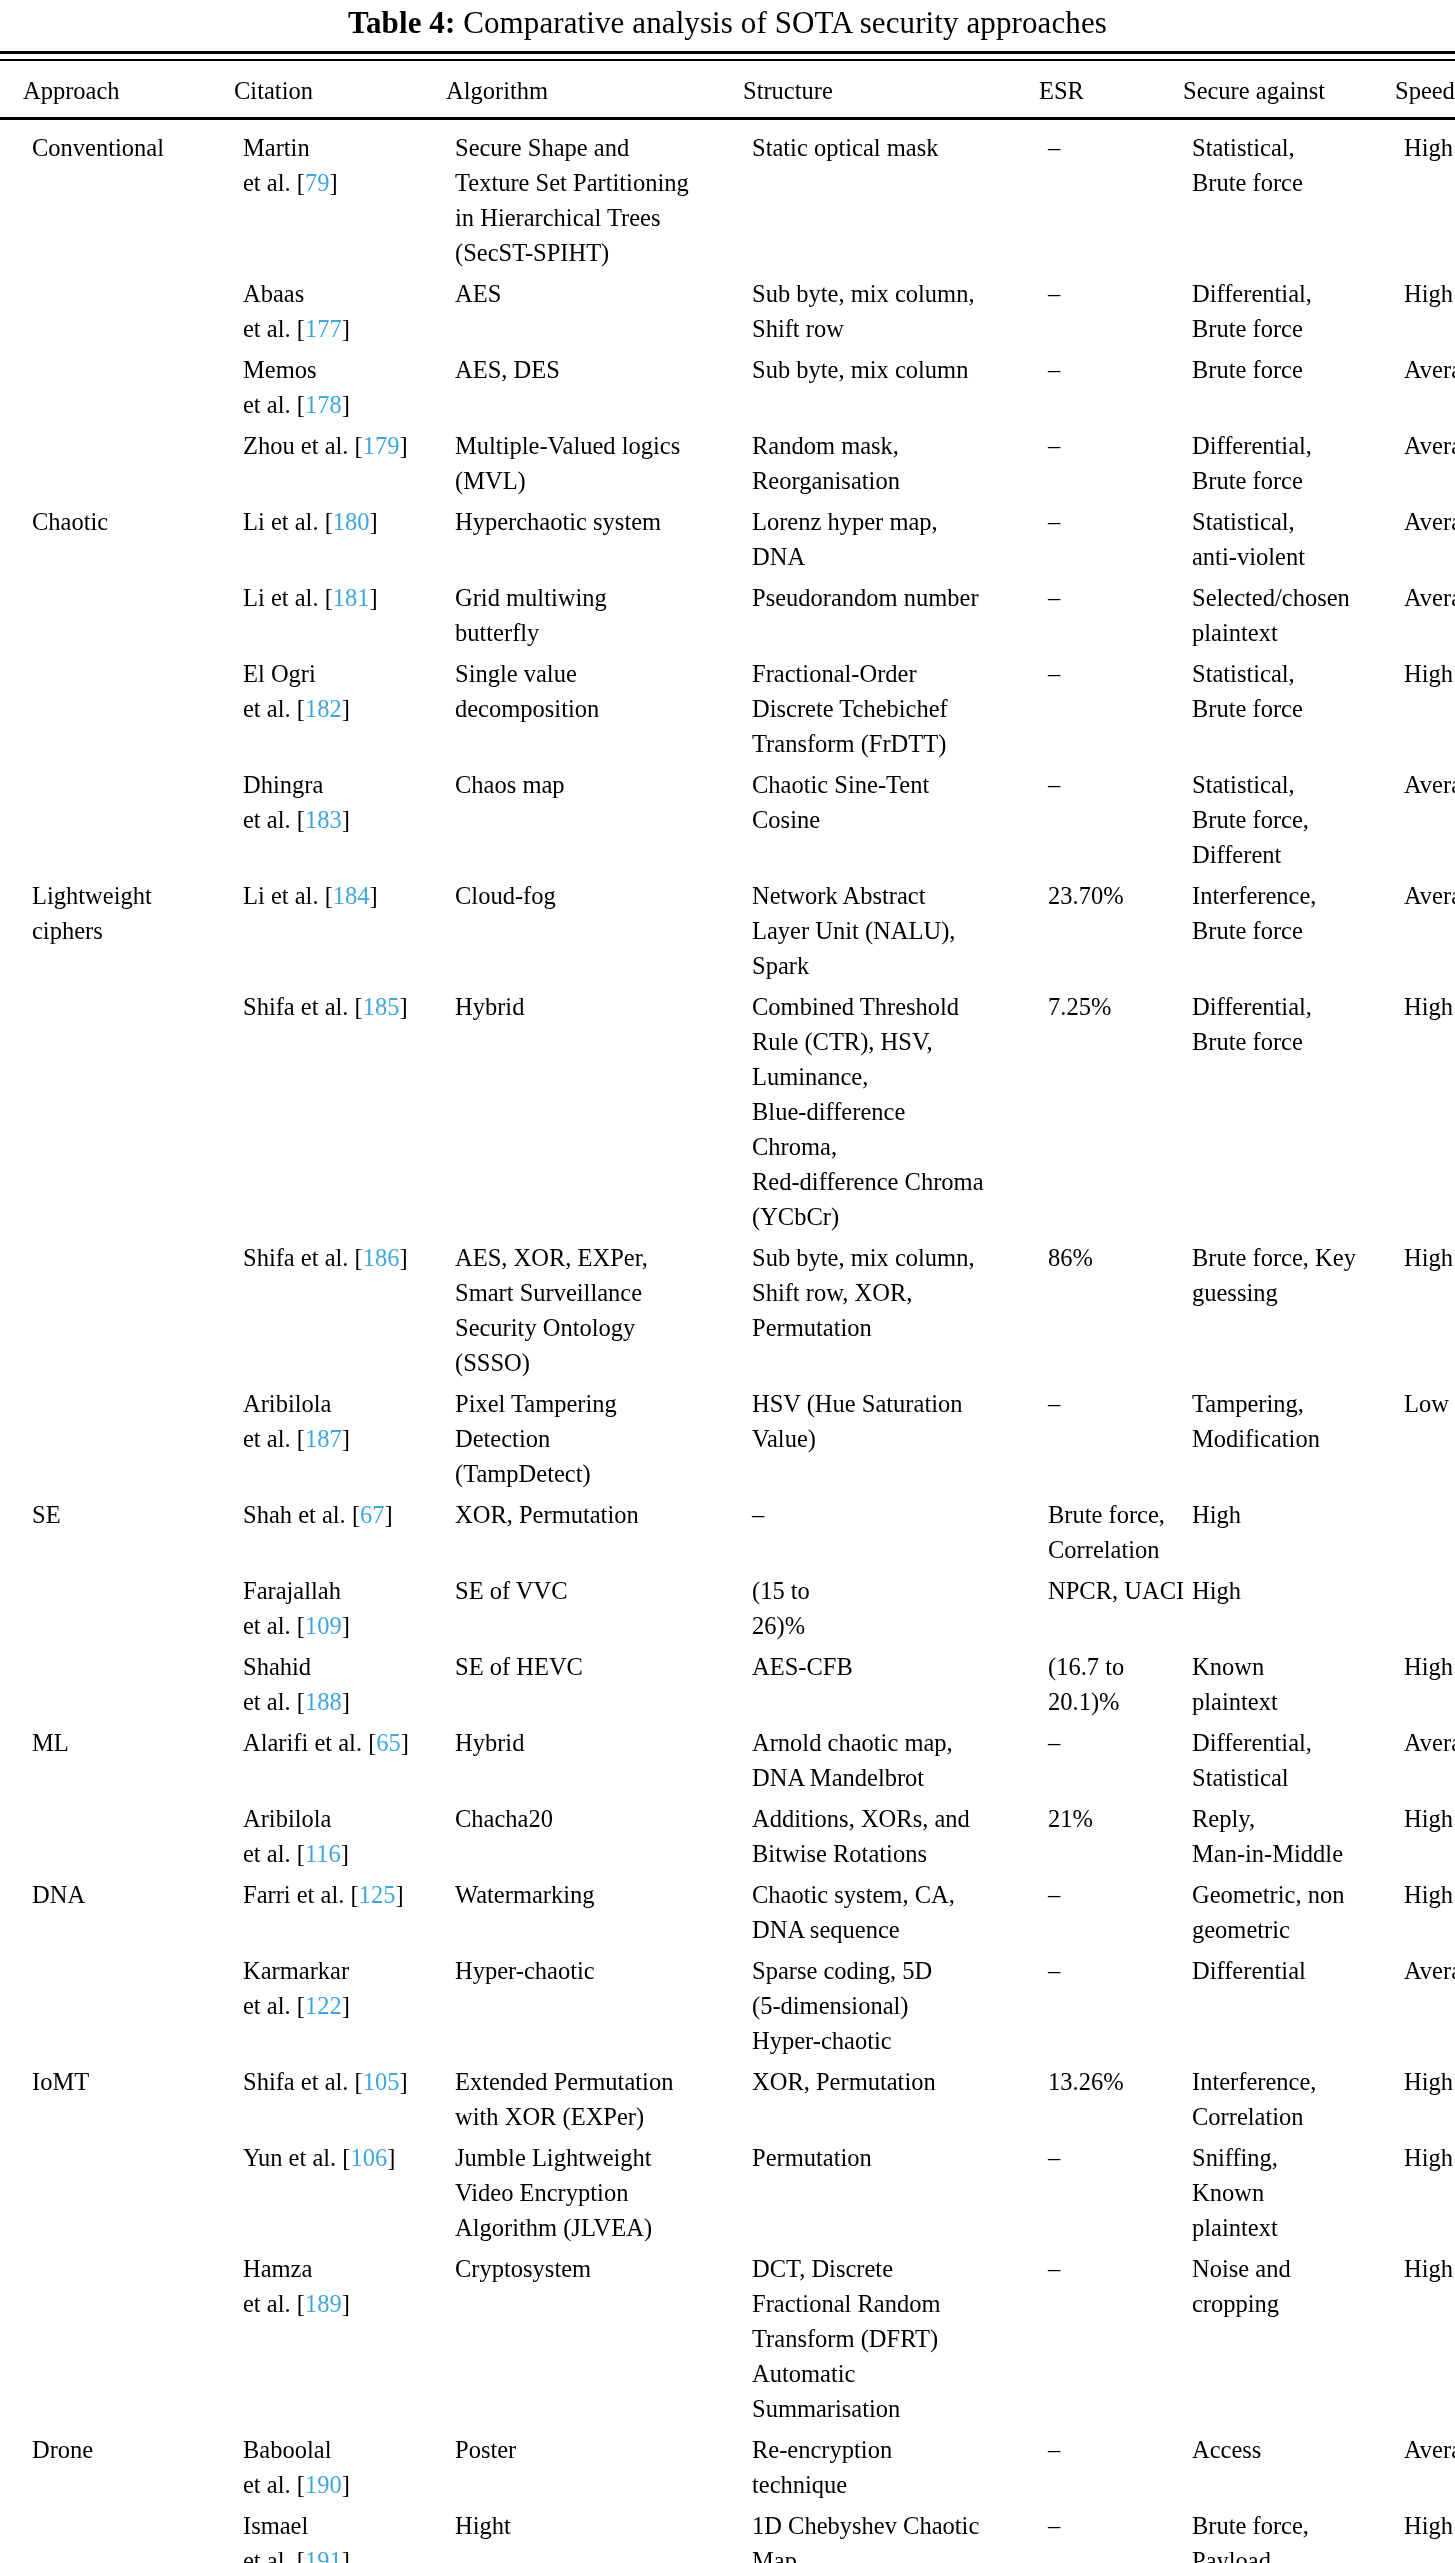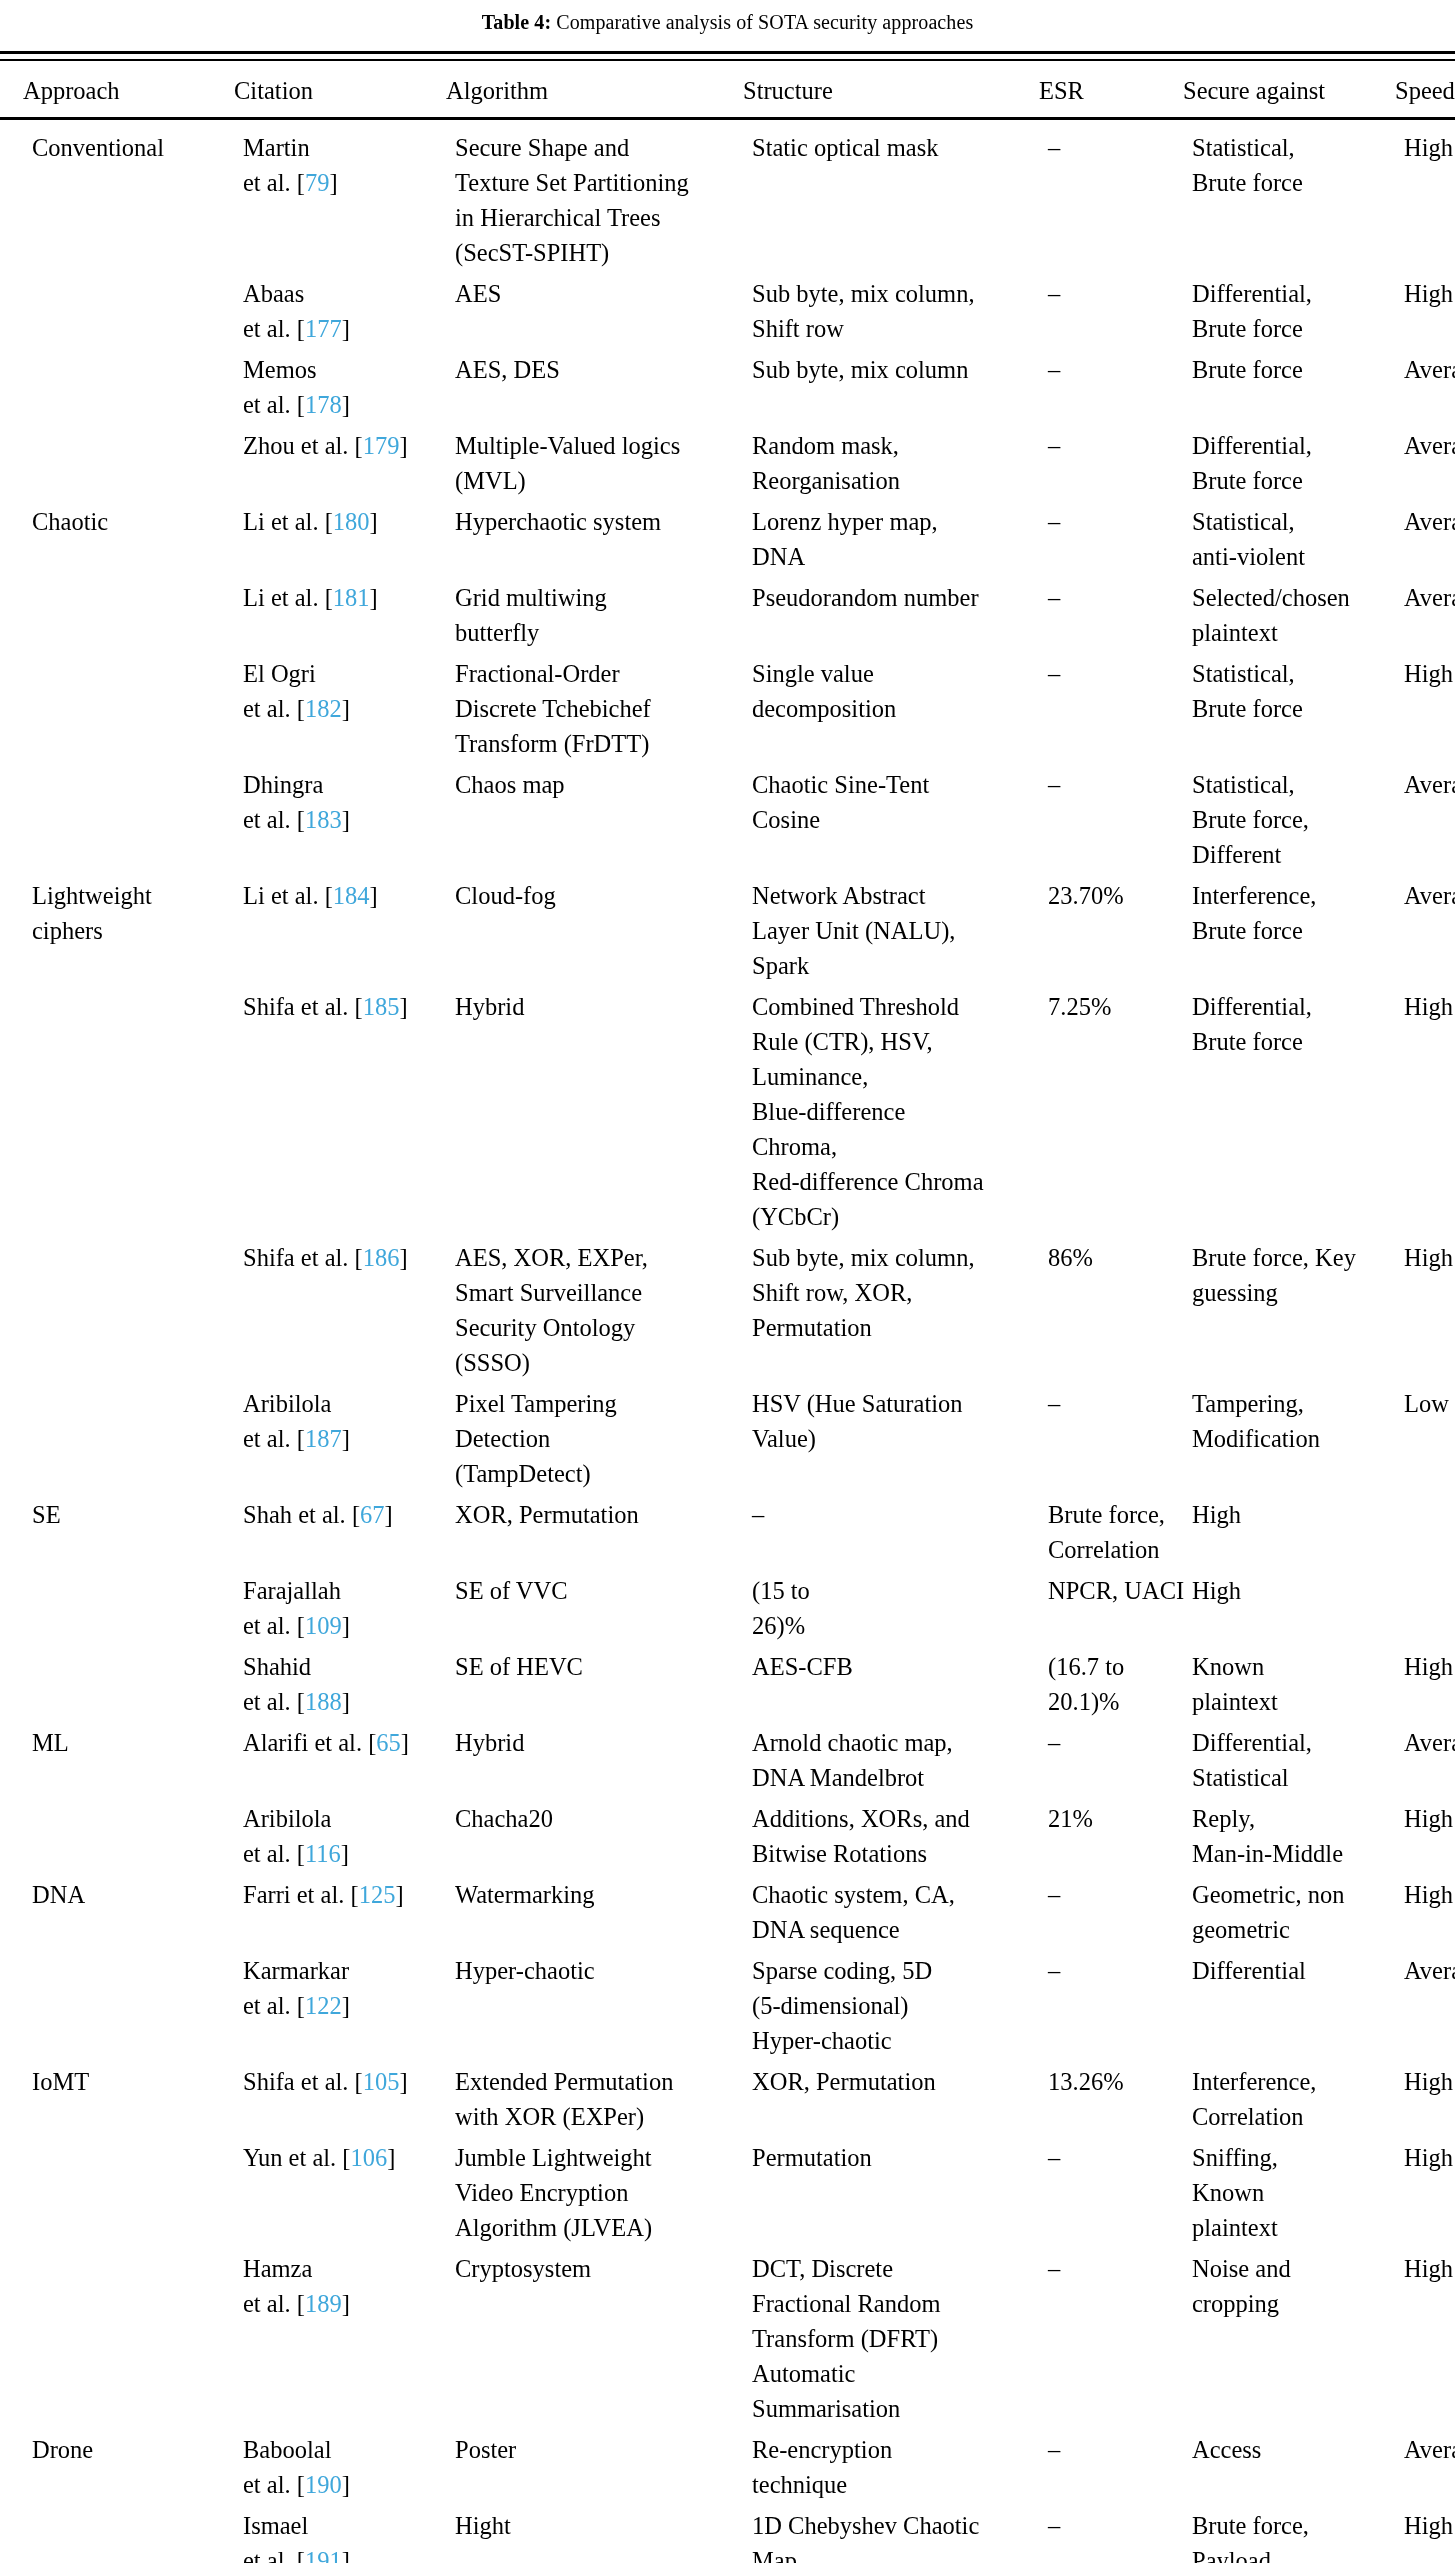--- a/index.html
+++ b/index.html
@@ -8,21 +8,21 @@
     width: 1455px;
     min-height: 2563px;
     box-sizing: border-box;
     background: #ffffff;
     color: #000000;
     font-family: "Liberation Serif", "DejaVu Serif", serif;
     padding-top: 4.5px;
   }
   .title {
     text-align: center;
-    font-size: 20px;
+    font-size: 31px;
     line-height: 33px;
     margin: 1.5px 0 12px 0;
     letter-spacing: 0.1px;
   }
   .title .title-prefix { font-weight: bold; }
   .rule-double {
     height: 4.5px;
     border-top: 3px solid #000;
     border-bottom: 2.2px solid #000;
   }
@@ -145,25 +145,25 @@
     <div class="cell">–</div>
     <div class="cell">Selected/chosen
 plaintext</div>
     <div class="cell">Average</div>
   </div>
 
   <div class="grid-row t-row">
     <div class="cell"></div>
     <div class="cell"><span>El Ogri
 et al.</span><span class="cite-ref">182</span></div>
+    <div class="cell">Single value
+decomposition</div>
     <div class="cell">Fractional-Order
 Discrete Tchebichef
 Transform (FrDTT)</div>
-    <div class="cell">Single value
-decomposition</div>
     <div class="cell">–</div>
     <div class="cell">Statistical,
 Brute force</div>
     <div class="cell">High</div>
   </div>
 
   <div class="grid-row t-row">
     <div class="cell"></div>
     <div class="cell"><span>Dhingra
 et al.</span><span class="cite-ref">183</span></div>

